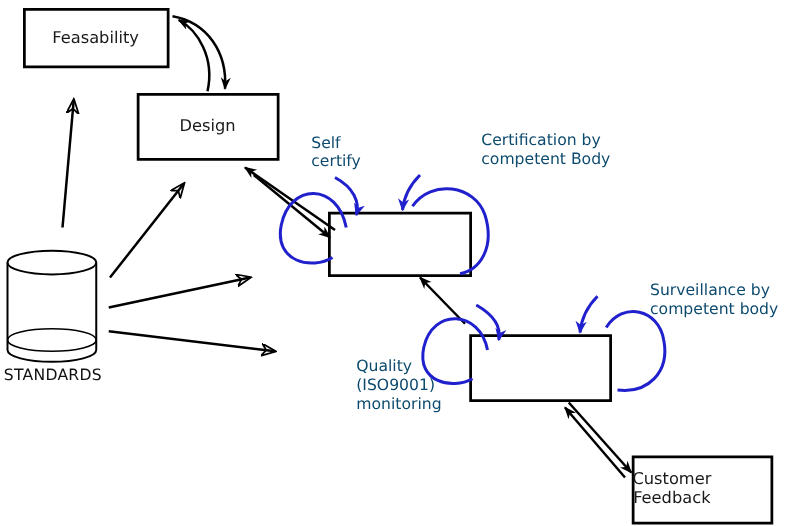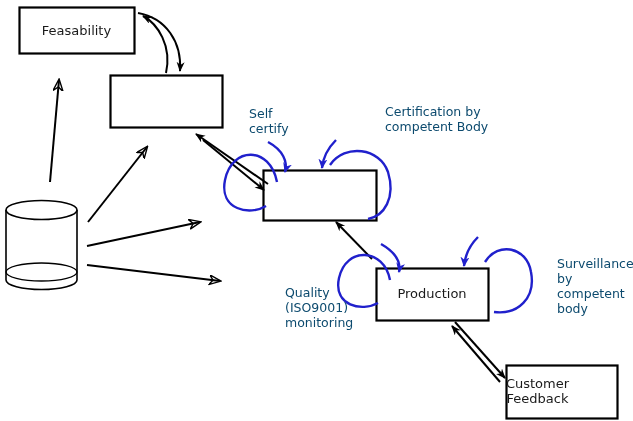--- a/index.html
+++ b/index.html
@@ -97,34 +97,35 @@
 
     <path d="M390,280 C384,248 346,246 339,278 C333,306 362,312 378,303" fill="none" stroke="#2020cc" stroke-width="2.4"></path>
     <path d="M381,244 C395,252 401,262 399,272" fill="none" stroke="#2020cc" stroke-width="2.4" marker-end="url(#ah-blue)"></path>
 
     <path d="M485,262 C498,241 527,247 531,272 C536,298 518,315 494,312" fill="none" stroke="#2020cc" stroke-width="2.4"></path>
     <path d="M478,237 C470,245 465,256 464,266" fill="none" stroke="#2020cc" stroke-width="2.4" marker-end="url(#ah-blue)"></path>
   </svg>
 
   <div class="node-label" style="left:19px;top:23px;width:115px;">Feasability</div>
 
+  <div class="node-label" style="left:110px;top:94px;width:112px;">Design</div>
 
 
-  <div class="node-label" style="left:376px;top:286px;width:112px;">Production</div>
 
   <div class="node-label" style="left:482px;top:376px;width:111px;">Customer
 Feedback</div>
 
+  <div class="ds-label" style="left:3px;top:292px;">STANDARDS</div>
 
   <div class="annot" style="left:249px;top:106px;">Self
 certify</div>
 
   <div class="annot" style="left:357px;top:104px;margin-left:28px;">Certification by
 competent Body</div>
 
-  <div class="annot" style="left:557px;top:224px;margin-top:32px;">Surveillance by
+  <div class="annot" style="left:520px;top:224px;">Surveillance by
 competent body</div>
 
   <div class="annot" style="left:269px;top:285px;margin-left:16px;">Quality
 (ISO9001)
 monitoring</div>
 
 </div>
 
 </body></html>

